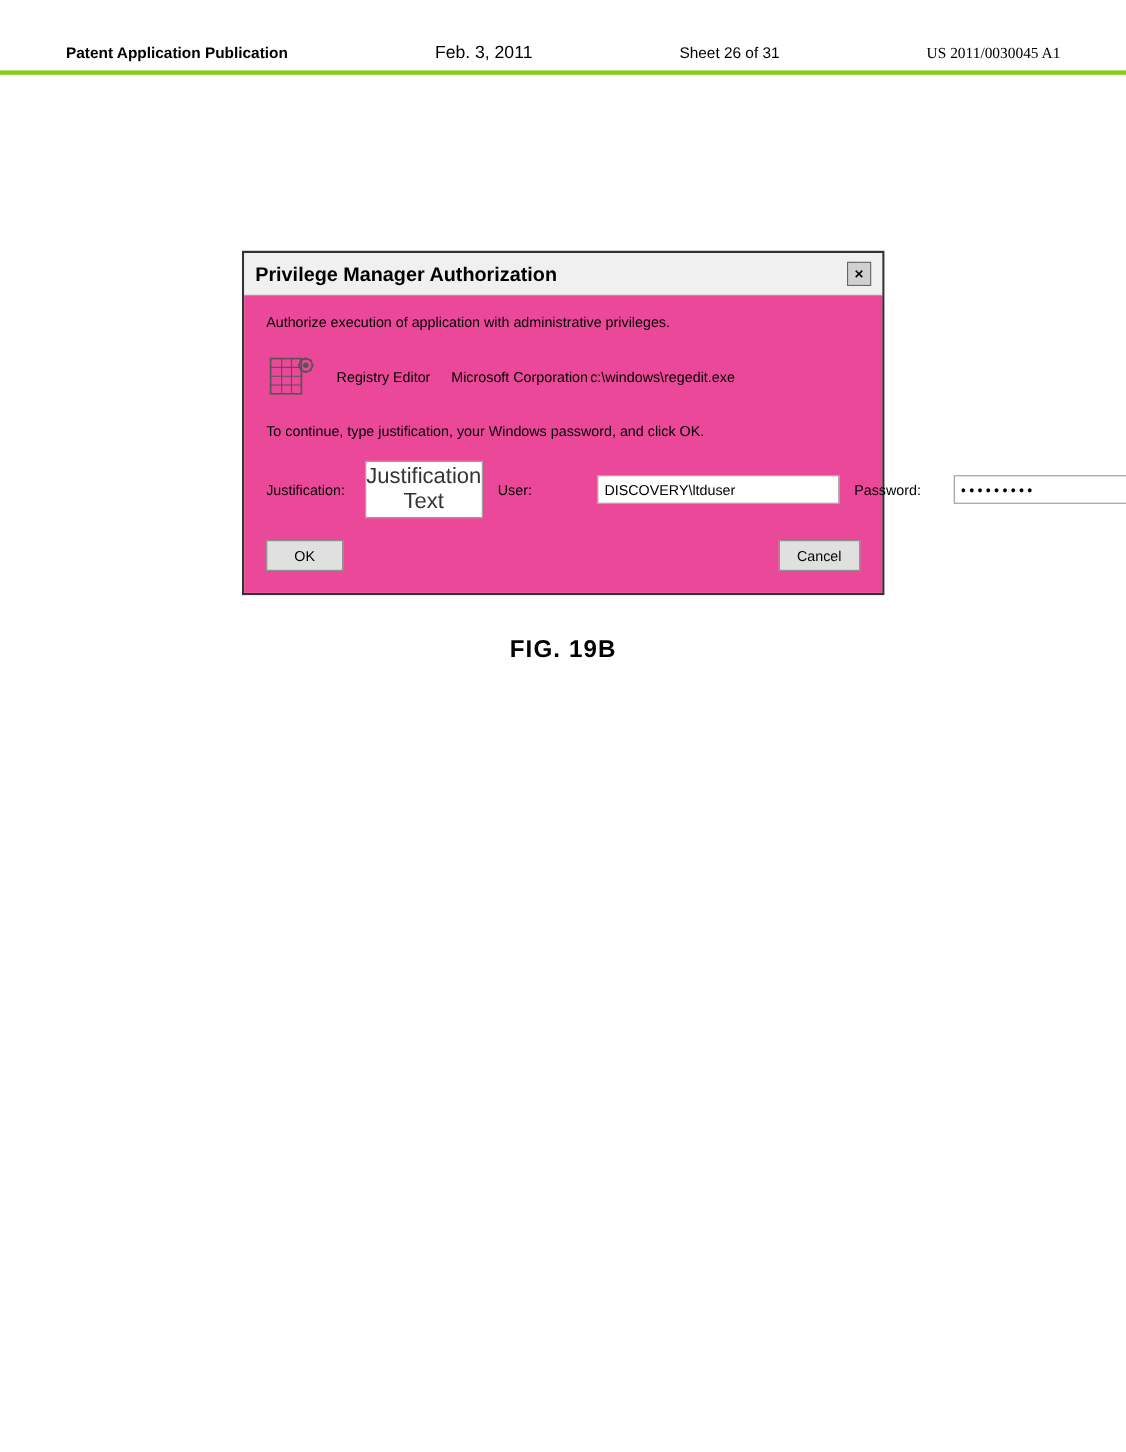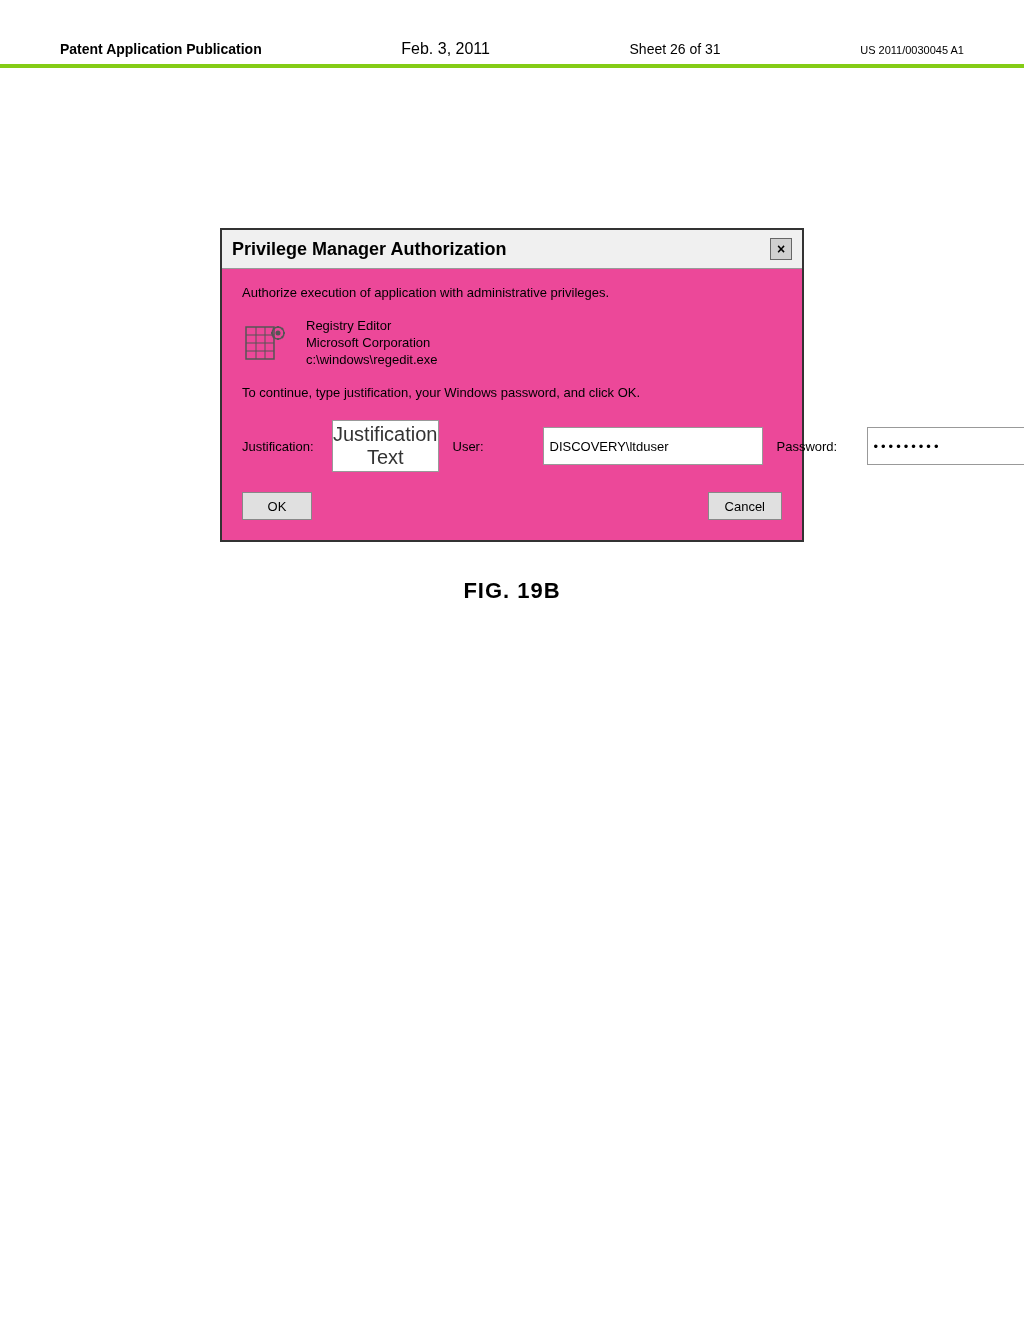--- a/index.html
+++ b/index.html
@@ -37,22 +37,22 @@
       font-size: 16px;
       font-family: Arial, sans-serif;
     }
 
     .header-sheet {
       font-size: 14px;
       font-family: Arial, sans-serif;
     }
 
     .header-patent {
-      font-size: 11px;
-      font-family: Liberation Sans, sans-serif;
+      font-size: 14px;
+      font-family: Liberation Serif, serif;
     }
 
     
     .main-content {
       display: flex;
       flex-direction: column;
       align-items: center;
       padding-top: 160px;
     }
 
@@ -111,32 +111,33 @@
 
     .app-icon {
       width: 50px;
       height: 50px;
       margin-right: 16px;
       flex-shrink: 0;
     }
 
     .app-details {
       display: flex;
-      flex-direction: column;
+      flex-direction: row;
       gap: 2px;
     }
 
     .app-name {
       font-size: 13px;
       font-family: Arial, sans-serif;
     }
 
     .app-company {
       font-size: 13px;
       font-family: Arial, sans-serif;
+      margin-left: 17px;
     }
 
     .app-path {
       font-size: 13px;
       font-family: Arial, sans-serif;
     }
 
     .continue-text {
       font-size: 13px;
       margin-bottom: 20px;
@@ -177,21 +178,21 @@
       font-size: 20px;
       font-family: Arial, sans-serif;
       color: #333;
       text-align: center;
     }
 
     .input-field {
       flex: 1;
       border: 1px solid #999;
       background: #ffffff;
-      padding: 18px 6px;
+      padding: 6px 6px;
       font-size: 13px;
       font-family: Arial, sans-serif;
       height: 26px;
       width: 220px;
       max-width: 220px;
     }
 
     .password-dots {
       font-size: 13px;
       letter-spacing: 3px;

